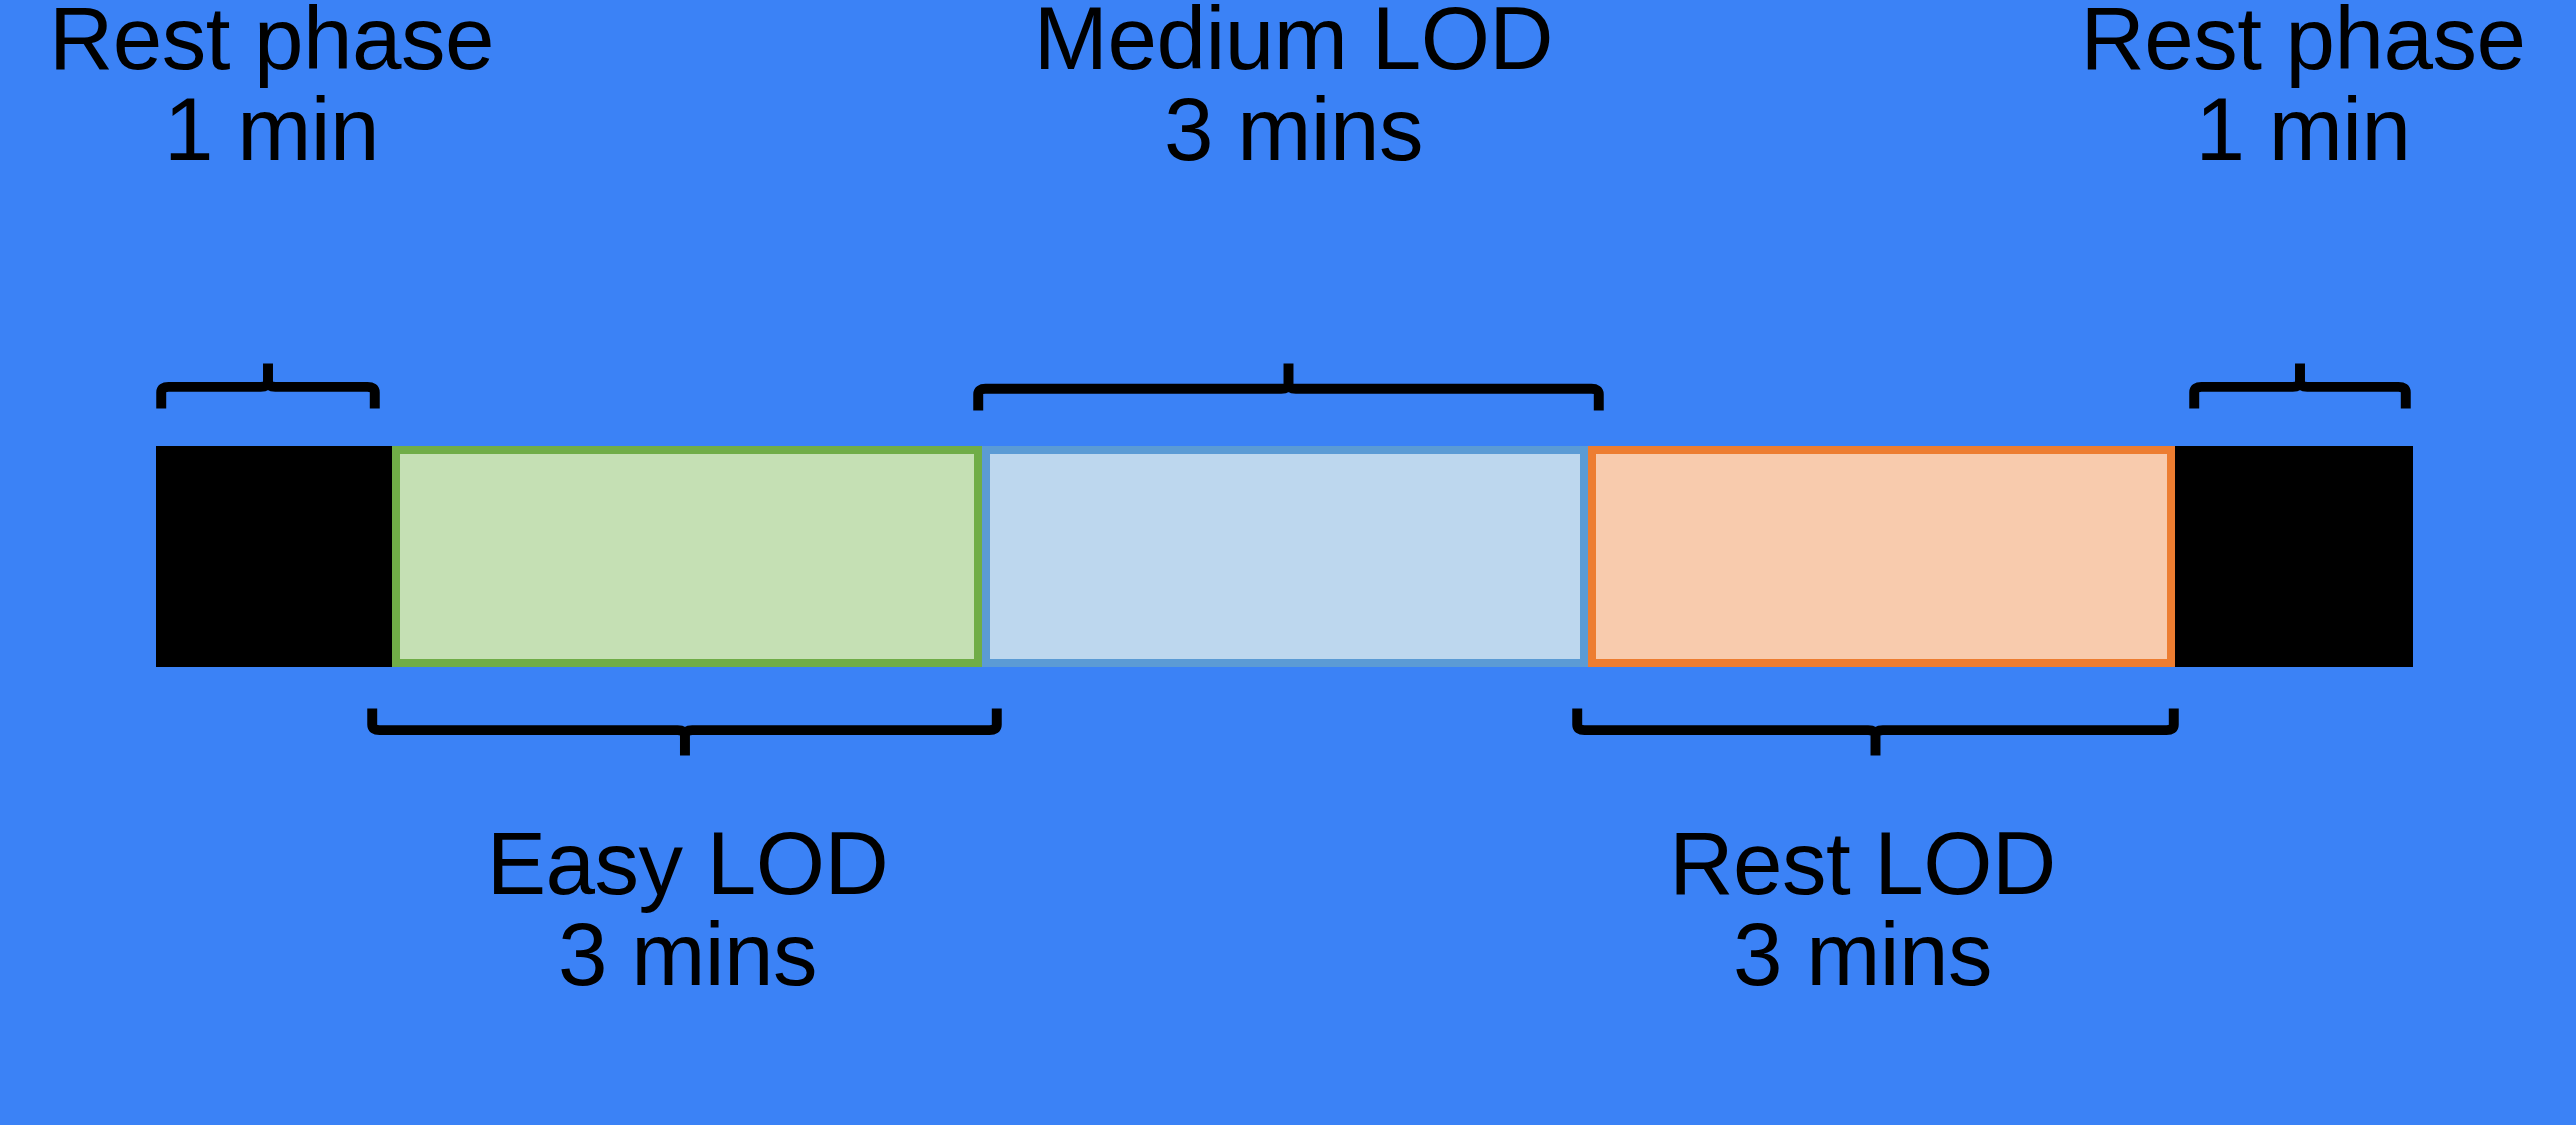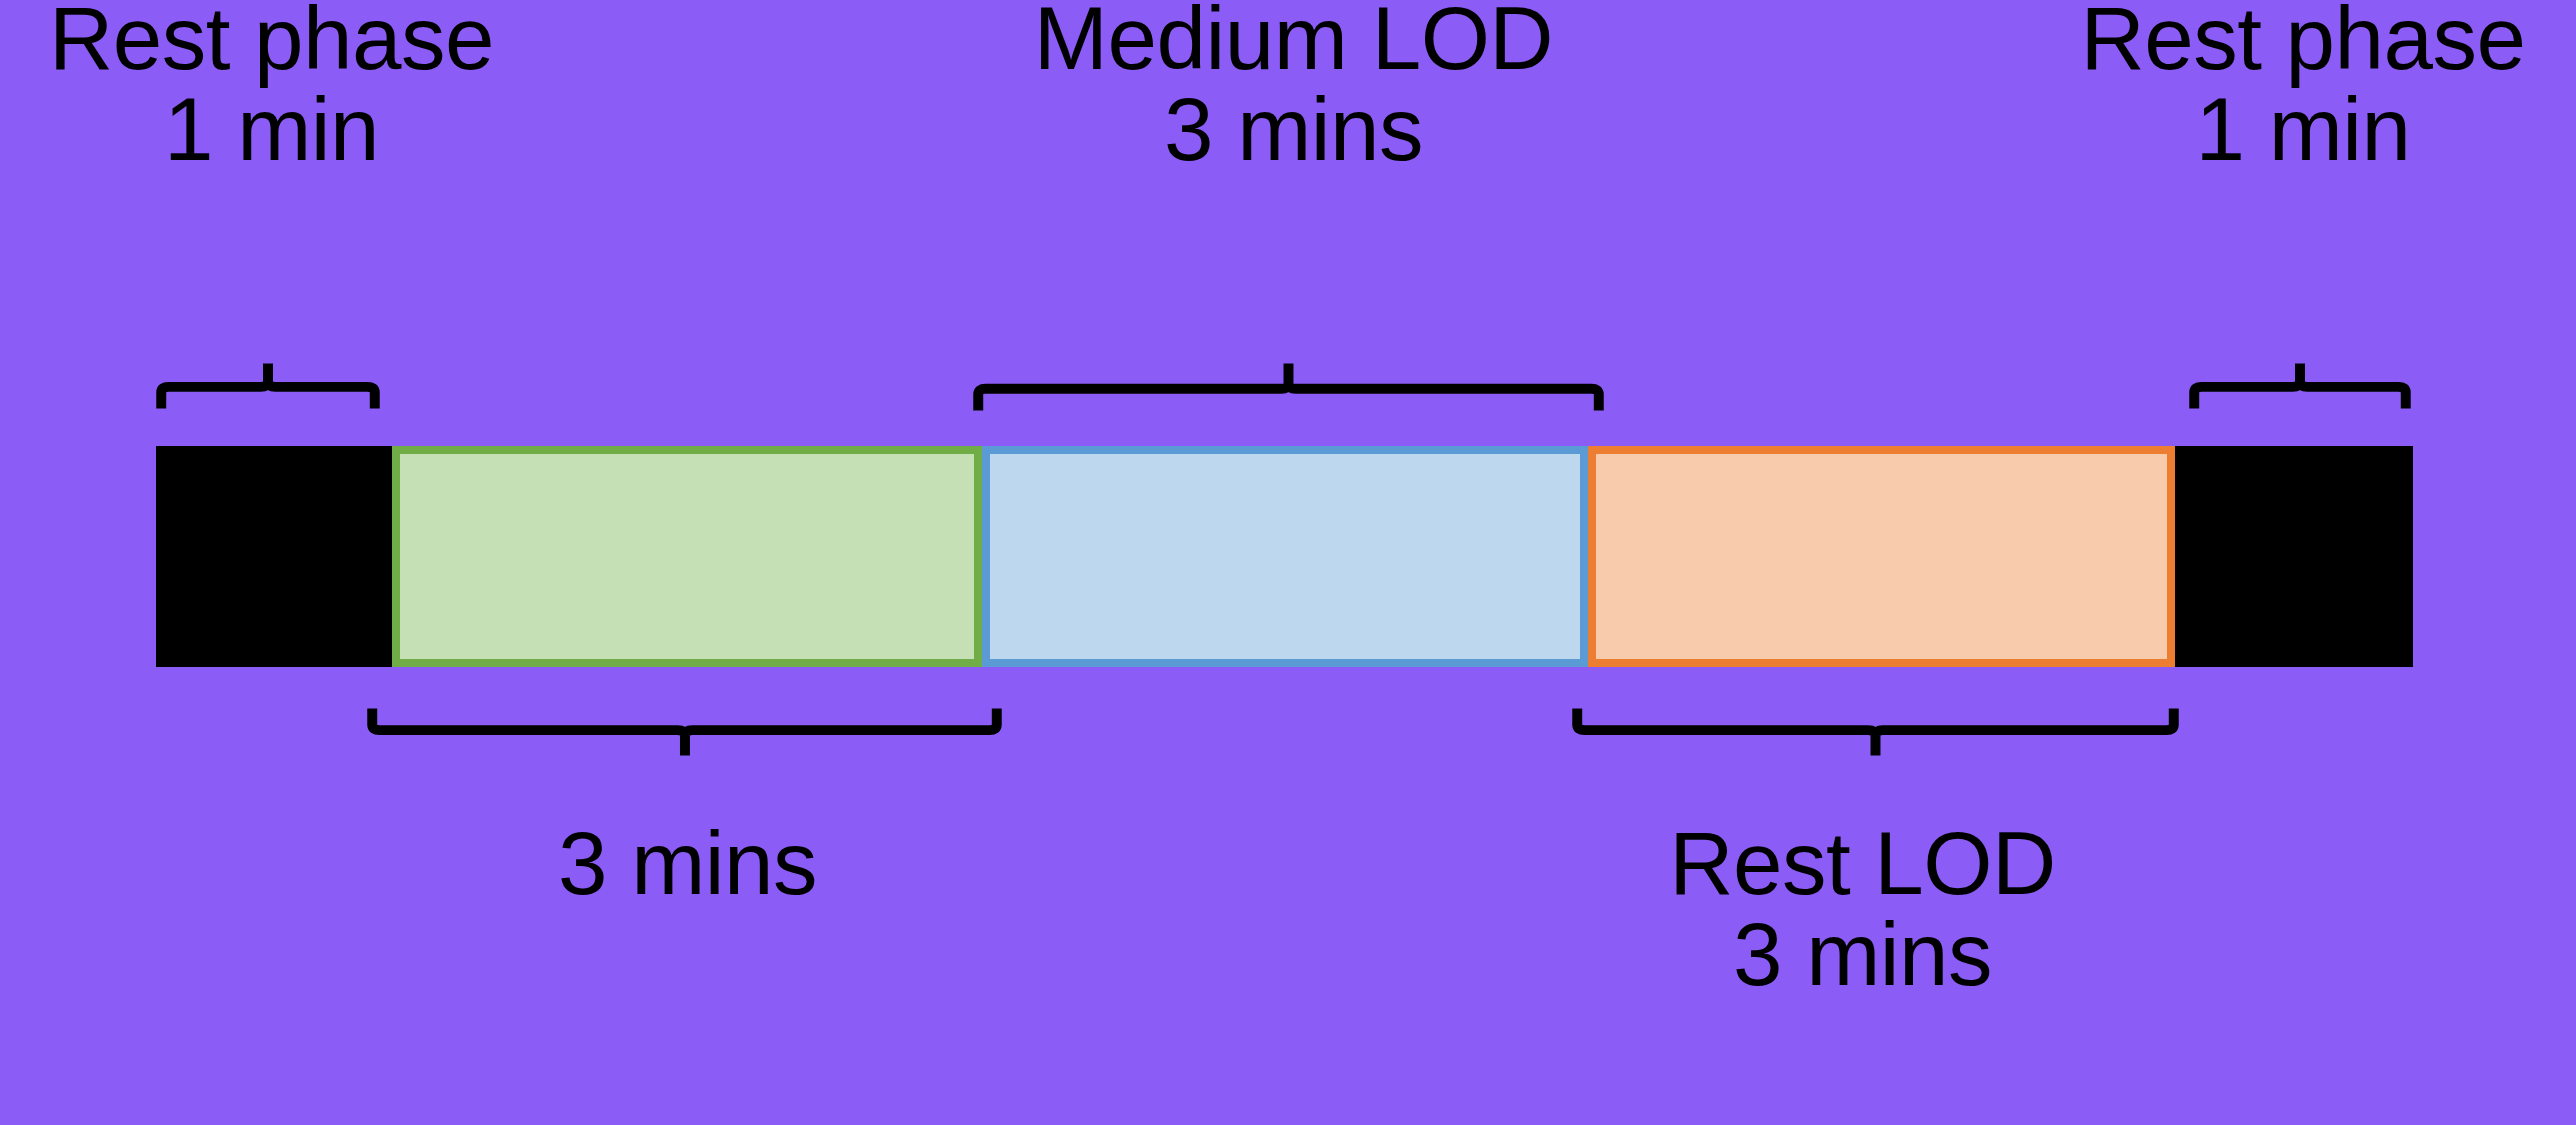--- a/index.html
+++ b/index.html
@@ -7,21 +7,21 @@
     padding: 0;
     background: #ffffff;
   }
   body {
     font-family: "Liberation Sans", sans-serif;
   }
   #stage {
     position: relative;
     width: 2576px;
     height: 1126px;
-    background: #8b5cf6;
+    background: #3b82f6;
     overflow: hidden;
   }
 
   
   .label-block {
     position: absolute;
     text-align: center;
     color: #000000;
     font-family: "Liberation Sans", sans-serif;
     font-weight: 400;
@@ -123,20 +123,21 @@
   </div>
 
   <div class="brace" id="brace-hard" style="left:1570px; top:703px; width:611px; height:56px;">
     <svg viewBox="0 0 676 62" preserveAspectRatio="none">
       <path d="M 8 6 L 8 24 Q 8 30 16 30 L 330 30 Q 338 30 338 36 L 338 58
                L 338 36 Q 338 30 346 30 L 660 30 Q 668 30 668 24 L 668 6" fill="none" stroke="#000000" stroke-width="11" stroke-linecap="butt" stroke-linejoin="miter"></path>
     </svg>
   </div>
 
   <div class="label-block" id="label-easy">
+    <span class="line1">Easy LOD</span>
     <span class="line2">3 mins</span>
   </div>
 
   <div class="label-block" id="label-hard">
     <span class="line1">Rest LOD</span>
     <span class="line2">3 mins</span>
   </div>
 
 </div>
 

